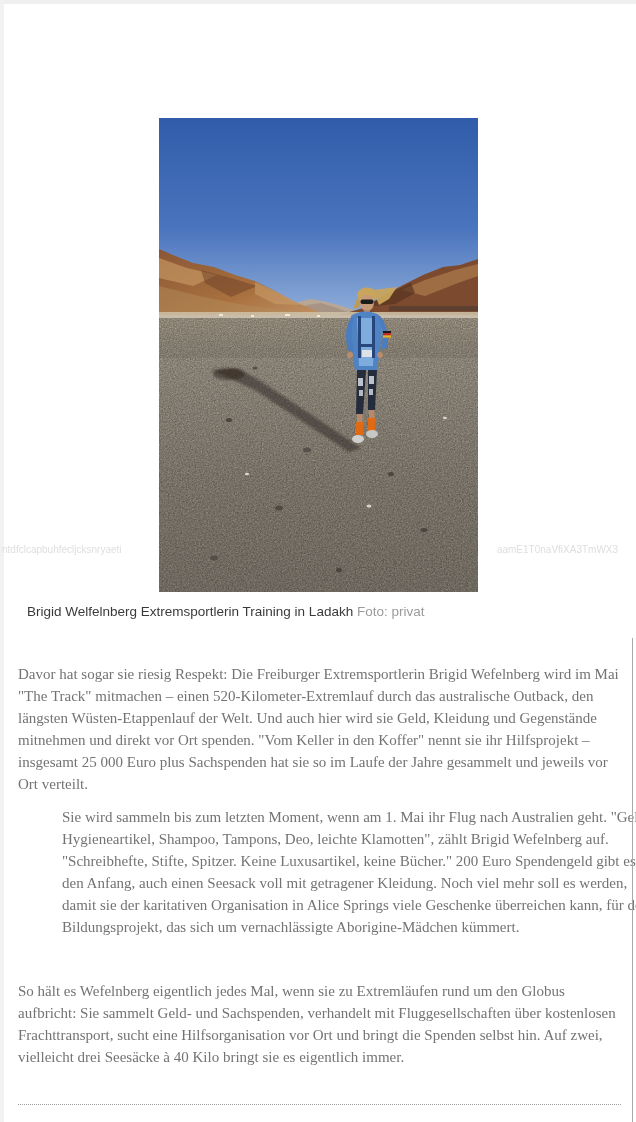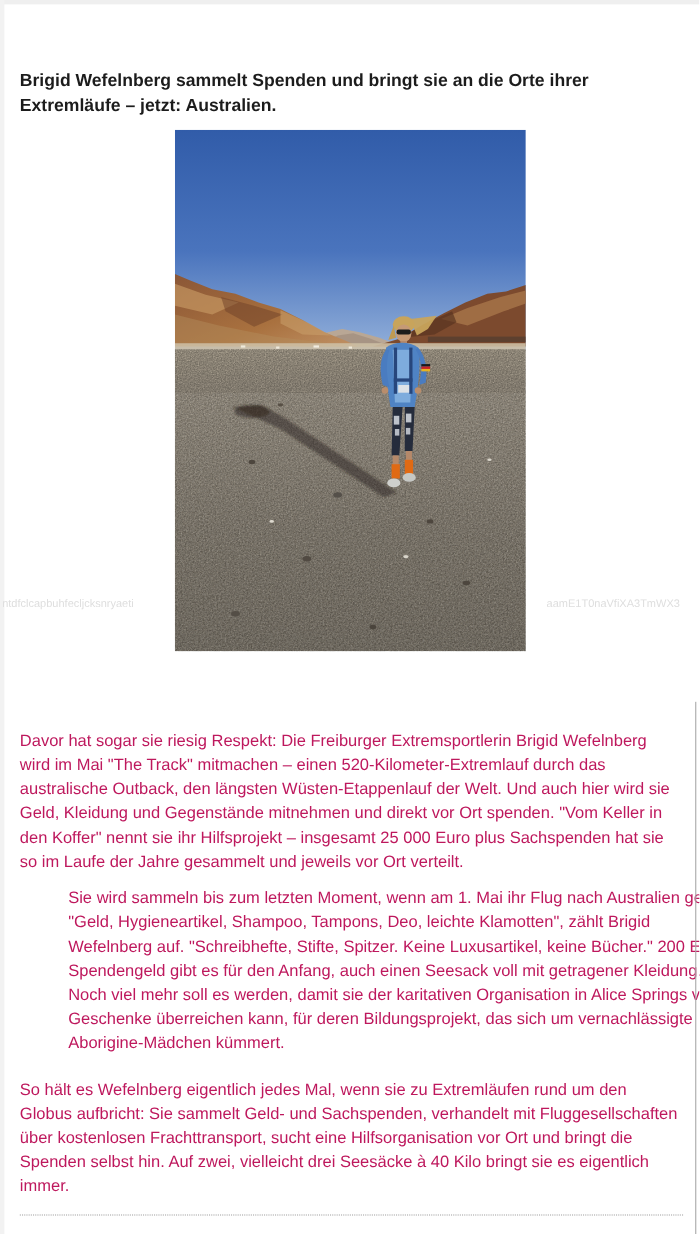--- a/index.html
+++ b/index.html
@@ -28,41 +28,40 @@
   }
   .watermark.left{left:2px;width:156px;}
   .watermark.right{left:479px;width:157px;text-align:center;}
   .caption{
     position:absolute;left:27px;top:604px;width:590px;
     font-size:13.5px;color:#3a3a3a;
   }
   .caption .credit{color:#9b9b9b;}
   .para{
     position:absolute;left:18px;width:601px;
-    font-size:15px;line-height:22px;color:#be185d;
+    font-size:15px;line-height:22px;color:#737373;font-family:Liberation Serif, serif;
   }
   .para.p1{top:648px;}
   .para.p2{top:791px;margin-left:44px;}
   .para.p3{top:965px;}
   .dotted-sep{
     position:absolute;left:18px;top:1104px;width:603px;height:0;
     border-top:1px dotted #9e9e9e;
   }
   .right-vline{
     position:absolute;left:632px;top:638px;width:1px;height:484px;background:#a9a9a9;
   }
 </style>
 </head>
 <body>
 
 <div id="page">
   <div class="top-strip"></div>
   <div class="left-strip"></div>
 
-  <div class="subheadline">Brigid Wefelnberg sammelt Spenden und bringt sie an die Orte ihrer Extremläufe – jetzt: Australien.</div>
 
   <svg class="photo" viewBox="0 0 319 474" width="319" height="474" preserveAspectRatio="none">
     <defs>
       <linearGradient id="skyGrad" x1="0" y1="0" x2="0" y2="1">
         <stop offset="0%" stop-color="#315ca9"></stop>
         <stop offset="55%" stop-color="#4a74bd"></stop>
         <stop offset="100%" stop-color="#93b0da"></stop>
       </linearGradient>
       <linearGradient id="gravelGrad" x1="0" y1="0" x2="0" y2="1">
         <stop offset="0%" stop-color="#b2a896"></stop>
@@ -183,20 +182,24 @@
       <rect x="209" y="300" width="7.5" height="13" fill="#e06a14"></rect>
 
       <ellipse cx="199" cy="321" rx="6" ry="4" fill="#cfd0cd"></ellipse>
       <ellipse cx="213" cy="316" rx="6" ry="4" fill="#c6c8c5"></ellipse>
     </g>
   </svg>
 
   <div class="watermark left">ntdfclcapbuhfecljcksnryaeti</div>
   <div class="watermark right">aamE1T0naVfiXA3TmWX3</div>
 
+  <div class="caption">
+    <span>Brigid Welfelnberg Extremsportlerin Training in Ladakh</span>
+    <span class="credit">Foto: privat</span>
+  </div>
 
   <p class="para p1">Davor hat sogar sie riesig Respekt: Die Freiburger Extremsportlerin Brigid Wefelnberg wird im Mai "The Track" mitmachen – einen 520-Kilometer-Extremlauf durch das australische Outback, den längsten Wüsten-Etappenlauf der Welt. Und auch hier wird sie Geld, Kleidung und Gegenstände mitnehmen und direkt vor Ort spenden. "Vom Keller in den Koffer" nennt sie ihr Hilfsprojekt – insgesamt 25 000 Euro plus Sachspenden hat sie so im Laufe der Jahre gesammelt und jeweils vor Ort verteilt.</p>
   <p class="para p2">Sie wird sammeln bis zum letzten Moment, wenn am 1. Mai ihr Flug nach Australien geht. "Geld, Hygieneartikel, Shampoo, Tampons, Deo, leichte Klamotten", zählt Brigid Wefelnberg auf. "Schreibhefte, Stifte, Spitzer. Keine Luxusartikel, keine Bücher." 200 Euro Spendengeld gibt es für den Anfang, auch einen Seesack voll mit getragener Kleidung. Noch viel mehr soll es werden, damit sie der karitativen Organisation in Alice Springs viele Geschenke überreichen kann, für deren Bildungsprojekt, das sich um vernachlässigte Aborigine-Mädchen kümmert.</p>
   <p class="para p3">So hält es Wefelnberg eigentlich jedes Mal, wenn sie zu Extremläufen rund um den Globus aufbricht: Sie sammelt Geld- und Sachspenden, verhandelt mit Fluggesellschaften über kostenlosen Frachttransport, sucht eine Hilfsorganisation vor Ort und bringt die Spenden selbst hin. Auf zwei, vielleicht drei Seesäcke à 40 Kilo bringt sie es eigentlich immer.</p>
 
   <div class="dotted-sep"></div>
   <div class="right-vline"></div>
 </div>
 
 </body></html>

